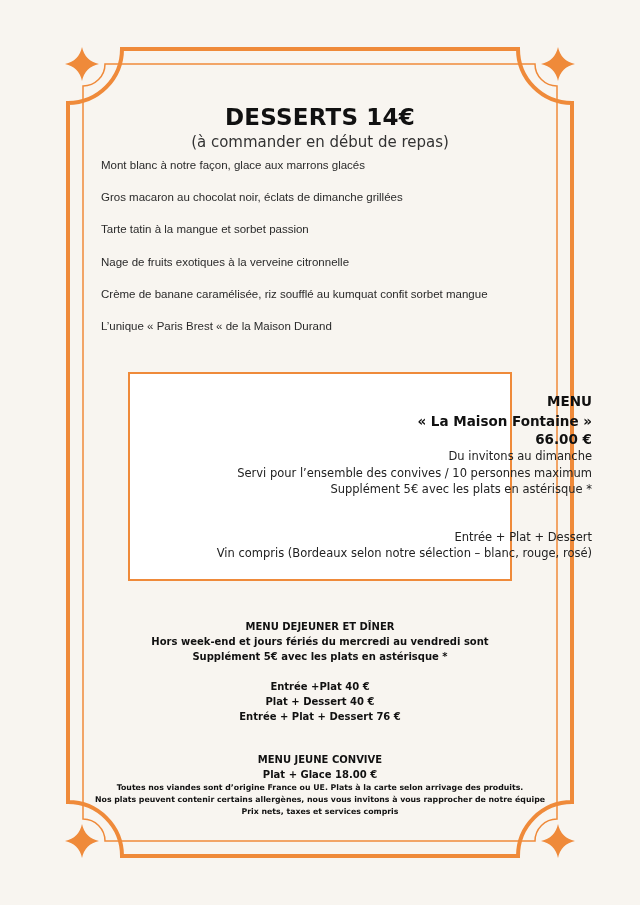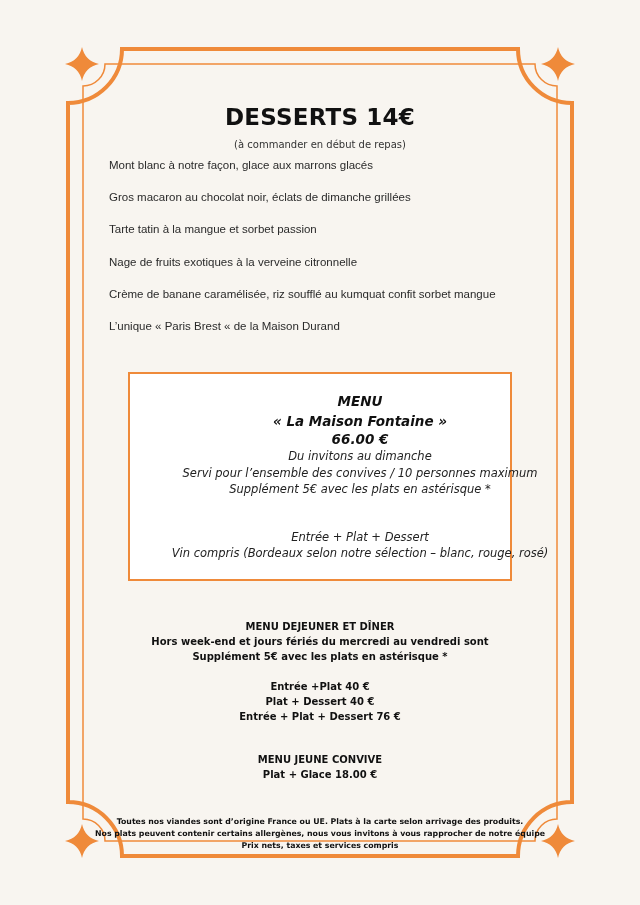--- a/index.html
+++ b/index.html
@@ -1,28 +1,28 @@
 <!DOCTYPE html>
 <html><head>
 <meta charset="utf-8">
 <style>
   html, body { margin:0; padding:0; }
   body { width:640px; height:905px; background:#f8f5f0; position:relative; overflow:hidden; font-family:"DejaVu Sans", sans-serif; color:#1a1a1a; }
   svg.frame { position:absolute; left:0; top:0; }
   .abs { position:absolute; }
   .center { left:0; width:640px; text-align:center; }
   #title { top:104px; font-family:"DejaVu Sans", sans-serif; font-weight:bold; font-size:23px; letter-spacing:0.2px; color:#111; }
-  #subtitle { top:139px; font-size:10px; color:#333; }
-  .dessert { left:101px; font-family:"Liberation Sans", sans-serif; font-size:11.5px; color:#2a2a2a; white-space:nowrap;margin-left:8px; }
+  #subtitle { top:133px; font-size:15px; color:#333; }
+  .dessert { left:101px; font-family:"Liberation Sans", sans-serif; font-size:11.5px; color:#2a2a2a; white-space:nowrap; }
   #box { left:128px; top:372px; width:380px; height:205px; background:#fff; border:2px solid #ef8a3a; box-sizing:content-box; }
-  .boxline { left:128px; width:464px; text-align:center; white-space:nowrap;font-style:italic; }
+  .boxline { left:128px; width:464px; text-align:right; white-space:nowrap; }
   .bh { font-weight:bold; font-size:13.5px; color:#111; }
   .bt { font-size:11.5px; color:#222; }
   .b2 { font-weight:bold; font-size:10px; color:#111; white-space:nowrap;margin-top:28px; }
-  .foot { font-weight:bold; font-size:7.8px; color:#111; white-space:nowrap;margin-top:34px; }
+  .foot { font-weight:bold; font-size:7.8px; color:#111; white-space:nowrap; }
 </style>
 </head>
 <body>
 
 <svg class="frame" width="640" height="905" viewBox="0 0 640 905">
   <g fill="none" stroke="#ef8a3a">
 
     <path d="M122 49 L518 49 A54 54 0 0 0 572 103 L572 802 A54 54 0 0 0 518 856 L122 856 A54 54 0 0 0 68 802 L68 103 A54 54 0 0 0 122 49 Z" stroke-width="4"></path>
 
     <path d="M105 64 L535 64 A22 22 0 0 0 557 86 L557 819 A22 22 0 0 0 535 841 L105 841 A22 22 0 0 0 83 819 L83 86 A22 22 0 0 0 105 64 Z" stroke-width="1.5"></path>

